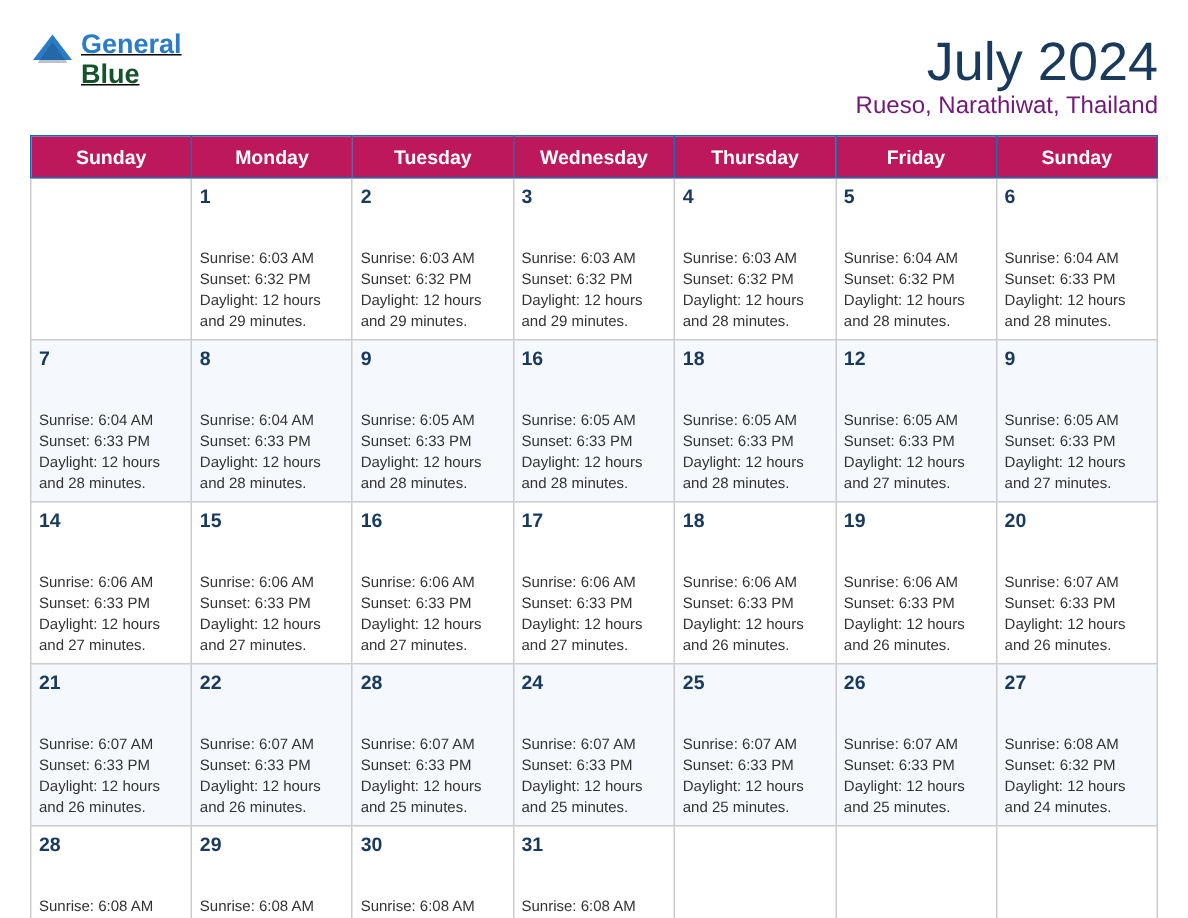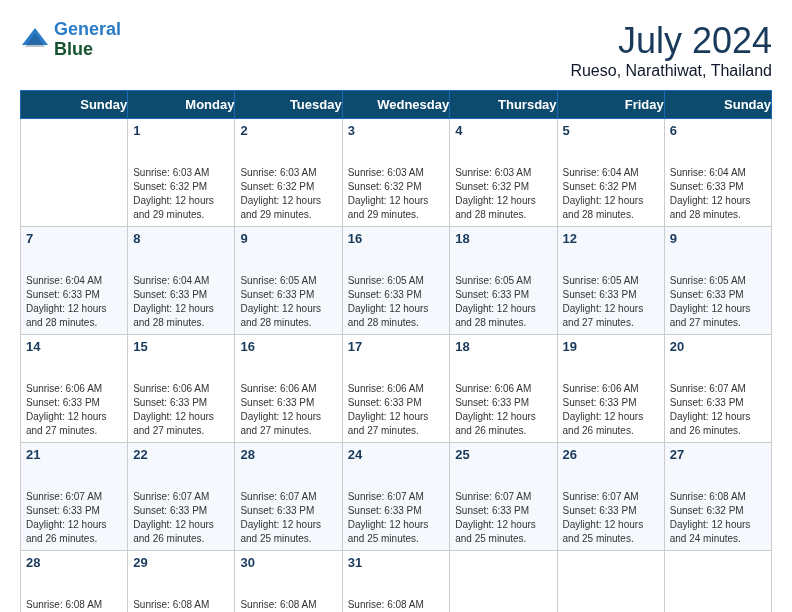--- a/index.html
+++ b/index.html
@@ -11,22 +11,23 @@
       padding: 20px;
     }
     .header {
       display: flex;
       justify-content: space-between;
       align-items: flex-start;
       margin-bottom: 10px;
     }
     .logo {
       display: flex;
-      align-items: center;
+      align-items: flex-start;
       gap: 4px;
+      text-decoration: underline;
     }
     .logo-text {
       font-size: 18px;
       font-weight: bold;
       color: #1a3a5c;
       line-height: 1.1;
     }
     .logo-text span {
       color: #2a7cc7;
     }
@@ -37,35 +38,35 @@
     .title-block {
       text-align: right;
     }
     .month-title {
       font-size: 36px;
       font-weight: normal;
       color: #1a3a5c;
     }
     .location-title {
       font-size: 16px;
-      color: #0f172a;
+      color: #701a75;
       text-align: center;
     }
     .calendar {
       width: 100%;
       border-collapse: collapse;
       border: 1px solid #ccc;
     }
     .calendar th {
-      background: #0c4a6e;
+      background: #be185d;
       color: #fff;
       font-size: 13px;
       font-weight: bold;
       padding: 6px 0;
-      text-align: right;
+      text-align: center;
       border: 1px solid #1a6ab5;
     }
     .calendar td {
       vertical-align: top;
       border: 1px solid #ccc;
       padding: 4px 5px;
       width: 108px;
       min-height: 80px;
       font-size: 10.5px;
       color: #333;

